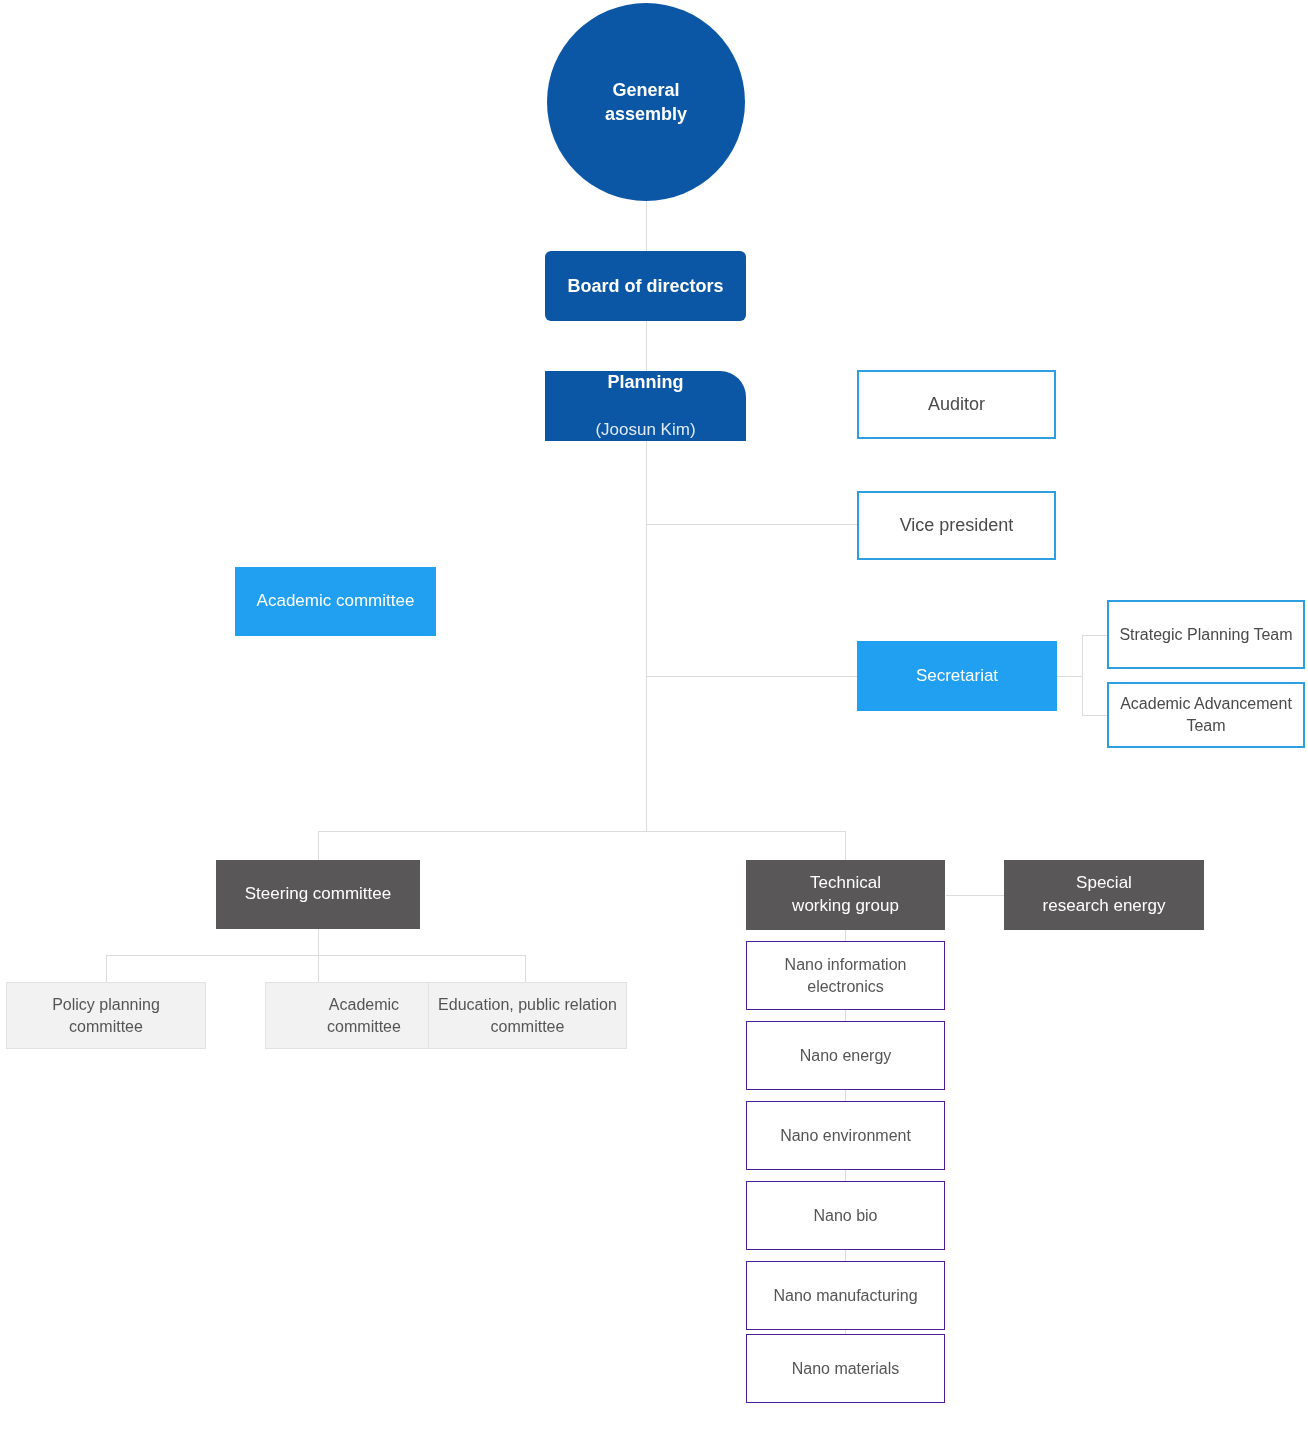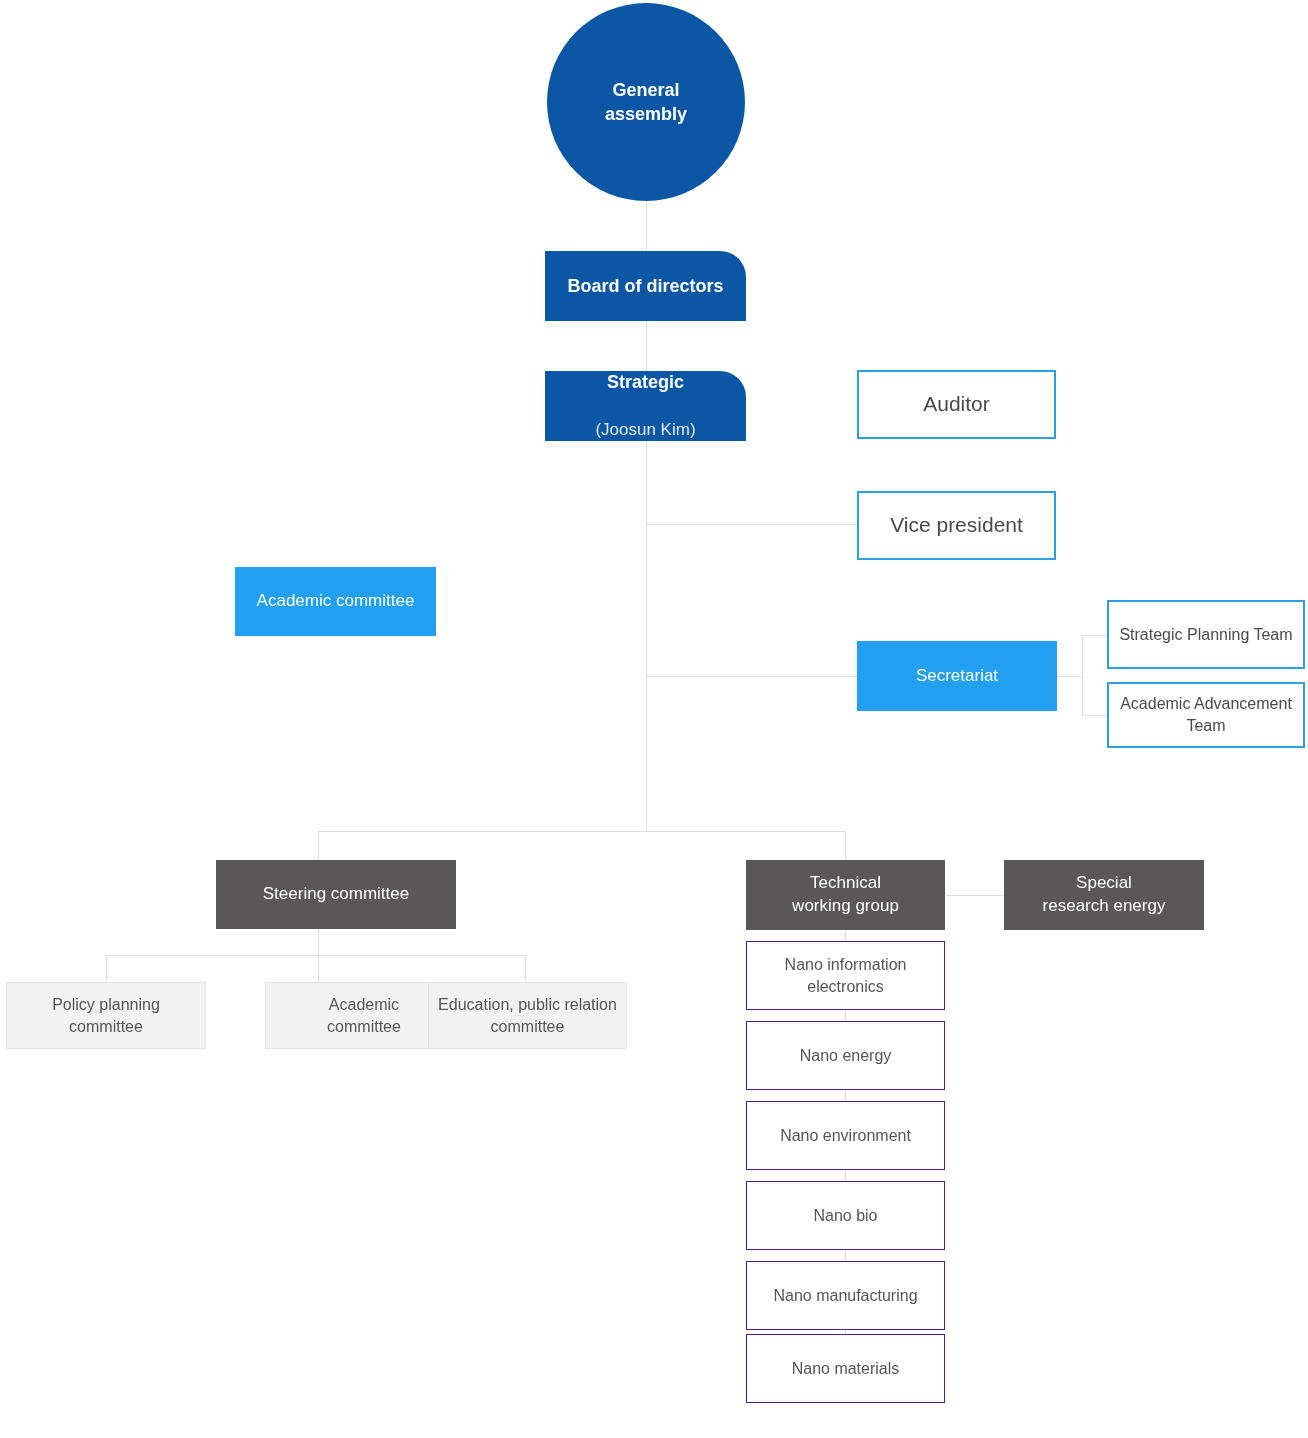--- a/index.html
+++ b/index.html
@@ -19,21 +19,21 @@
     align-items: center;
     justify-content: center;
     text-align: center;
     white-space: pre-line;
     box-sizing: border-box;
     line-height: 1.35;
   }
   .circle     { border-radius: 50%; font-size: 19px; }
   .blue-dark  { background: #0b57a5; color: #ffffff; font-weight: 700; font-size: 18px; }
   .round-tr   { border-radius: 0 26px 0 0; }
-  .outline    { background: #ffffff; border: 2px solid #2d9fe0; color: #4a4a4a; font-size: 21px; }
+  .outline    { background: #ffffff; border: 2px solid #2d9fe0; color: #4a4a4a; font-size: 18px; }
   .outline-sm { background: #ffffff; border: 2px solid #2d9fe0; color: #4a4a4a; font-size: 16px; text-align: center; }
   .blue-bright{ background: #219ff1; color: #ffffff; font-size: 17px; }
   .gray-dark  { background: #595757; color: #ffffff; font-size: 17px; }
   .gray-light { background: #f2f2f2; border: 1px solid #e2e2e2; color: #555555; font-size: 16px; }
   .white-box  { background: #ffffff; border: 1px solid #4c1d95; color: #555555; font-size: 16px; }
   .sub { font-weight: 400; font-size: 17px; color: rgba(255,255,255,0.88); margin-top: 0; }
 </style>
 </head>
 <body>
 
@@ -55,27 +55,27 @@
   <div class="line" style="left:318px; top:955px; width:1px; height:28px;"></div>
   <div class="line" style="left:525px; top:955px; width:1px; height:28px;"></div>
   <div class="line" style="left:946px; top:895px; width:58px; height:1px;"></div>
   <div class="line" style="left:845px; top:930px; width:1px; height:412px;"></div>
 
   <div class="node circle blue-dark" style="left:547px; top:3px; width:198px; height:198px;">
     <span>General
 assembly</span>
   </div>
 
-  <div class="node blue-dark round-tr" style="left:545px; top:251px; width:201px; height:70px;">
+  <div class="node blue-dark round-tr" style="left:545px; top:251px; width:201px; height:70px;border-radius:6px;">
     <span>Board of directors</span>
   </div>
 
   <div class="node blue-dark round-tr" style="left:545px; top:371px; width:201px; height:70px;">
     <div>
-      <div>Strategic</div>
+      <div>Planning</div>
       <div class="sub">(Joosun Kim)</div>
     </div>
   </div>
 
   <div class="node outline" style="left:857px; top:370px; width:199px; height:69px;">
     <span>Auditor</span>
   </div>
 
   <div class="node outline" style="left:857px; top:491px; width:199px; height:69px;">
     <span>Vice president</span>
@@ -91,21 +91,21 @@
 
   <div class="node outline-sm" style="left:1107px; top:600px; width:198px; height:69px;">
     <span>Strategic Planning Team</span>
   </div>
 
   <div class="node outline-sm" style="left:1107px; top:682px; width:198px; height:66px;">
     <span>Academic Advancement
 Team</span>
   </div>
 
-  <div class="node gray-dark" style="left:216px; top:860px; width:240px; height:69px;">
+  <div class="node gray-dark" style="left:216px; top:860px; width:204px; height:69px;">
     <span>Steering committee</span>
   </div>
 
   <div class="node gray-dark" style="left:746px; top:860px; width:199px; height:70px;">
     <span>Technical
 working group</span>
   </div>
 
   <div class="node gray-dark" style="left:1004px; top:860px; width:200px; height:70px;">
     <span>Special

